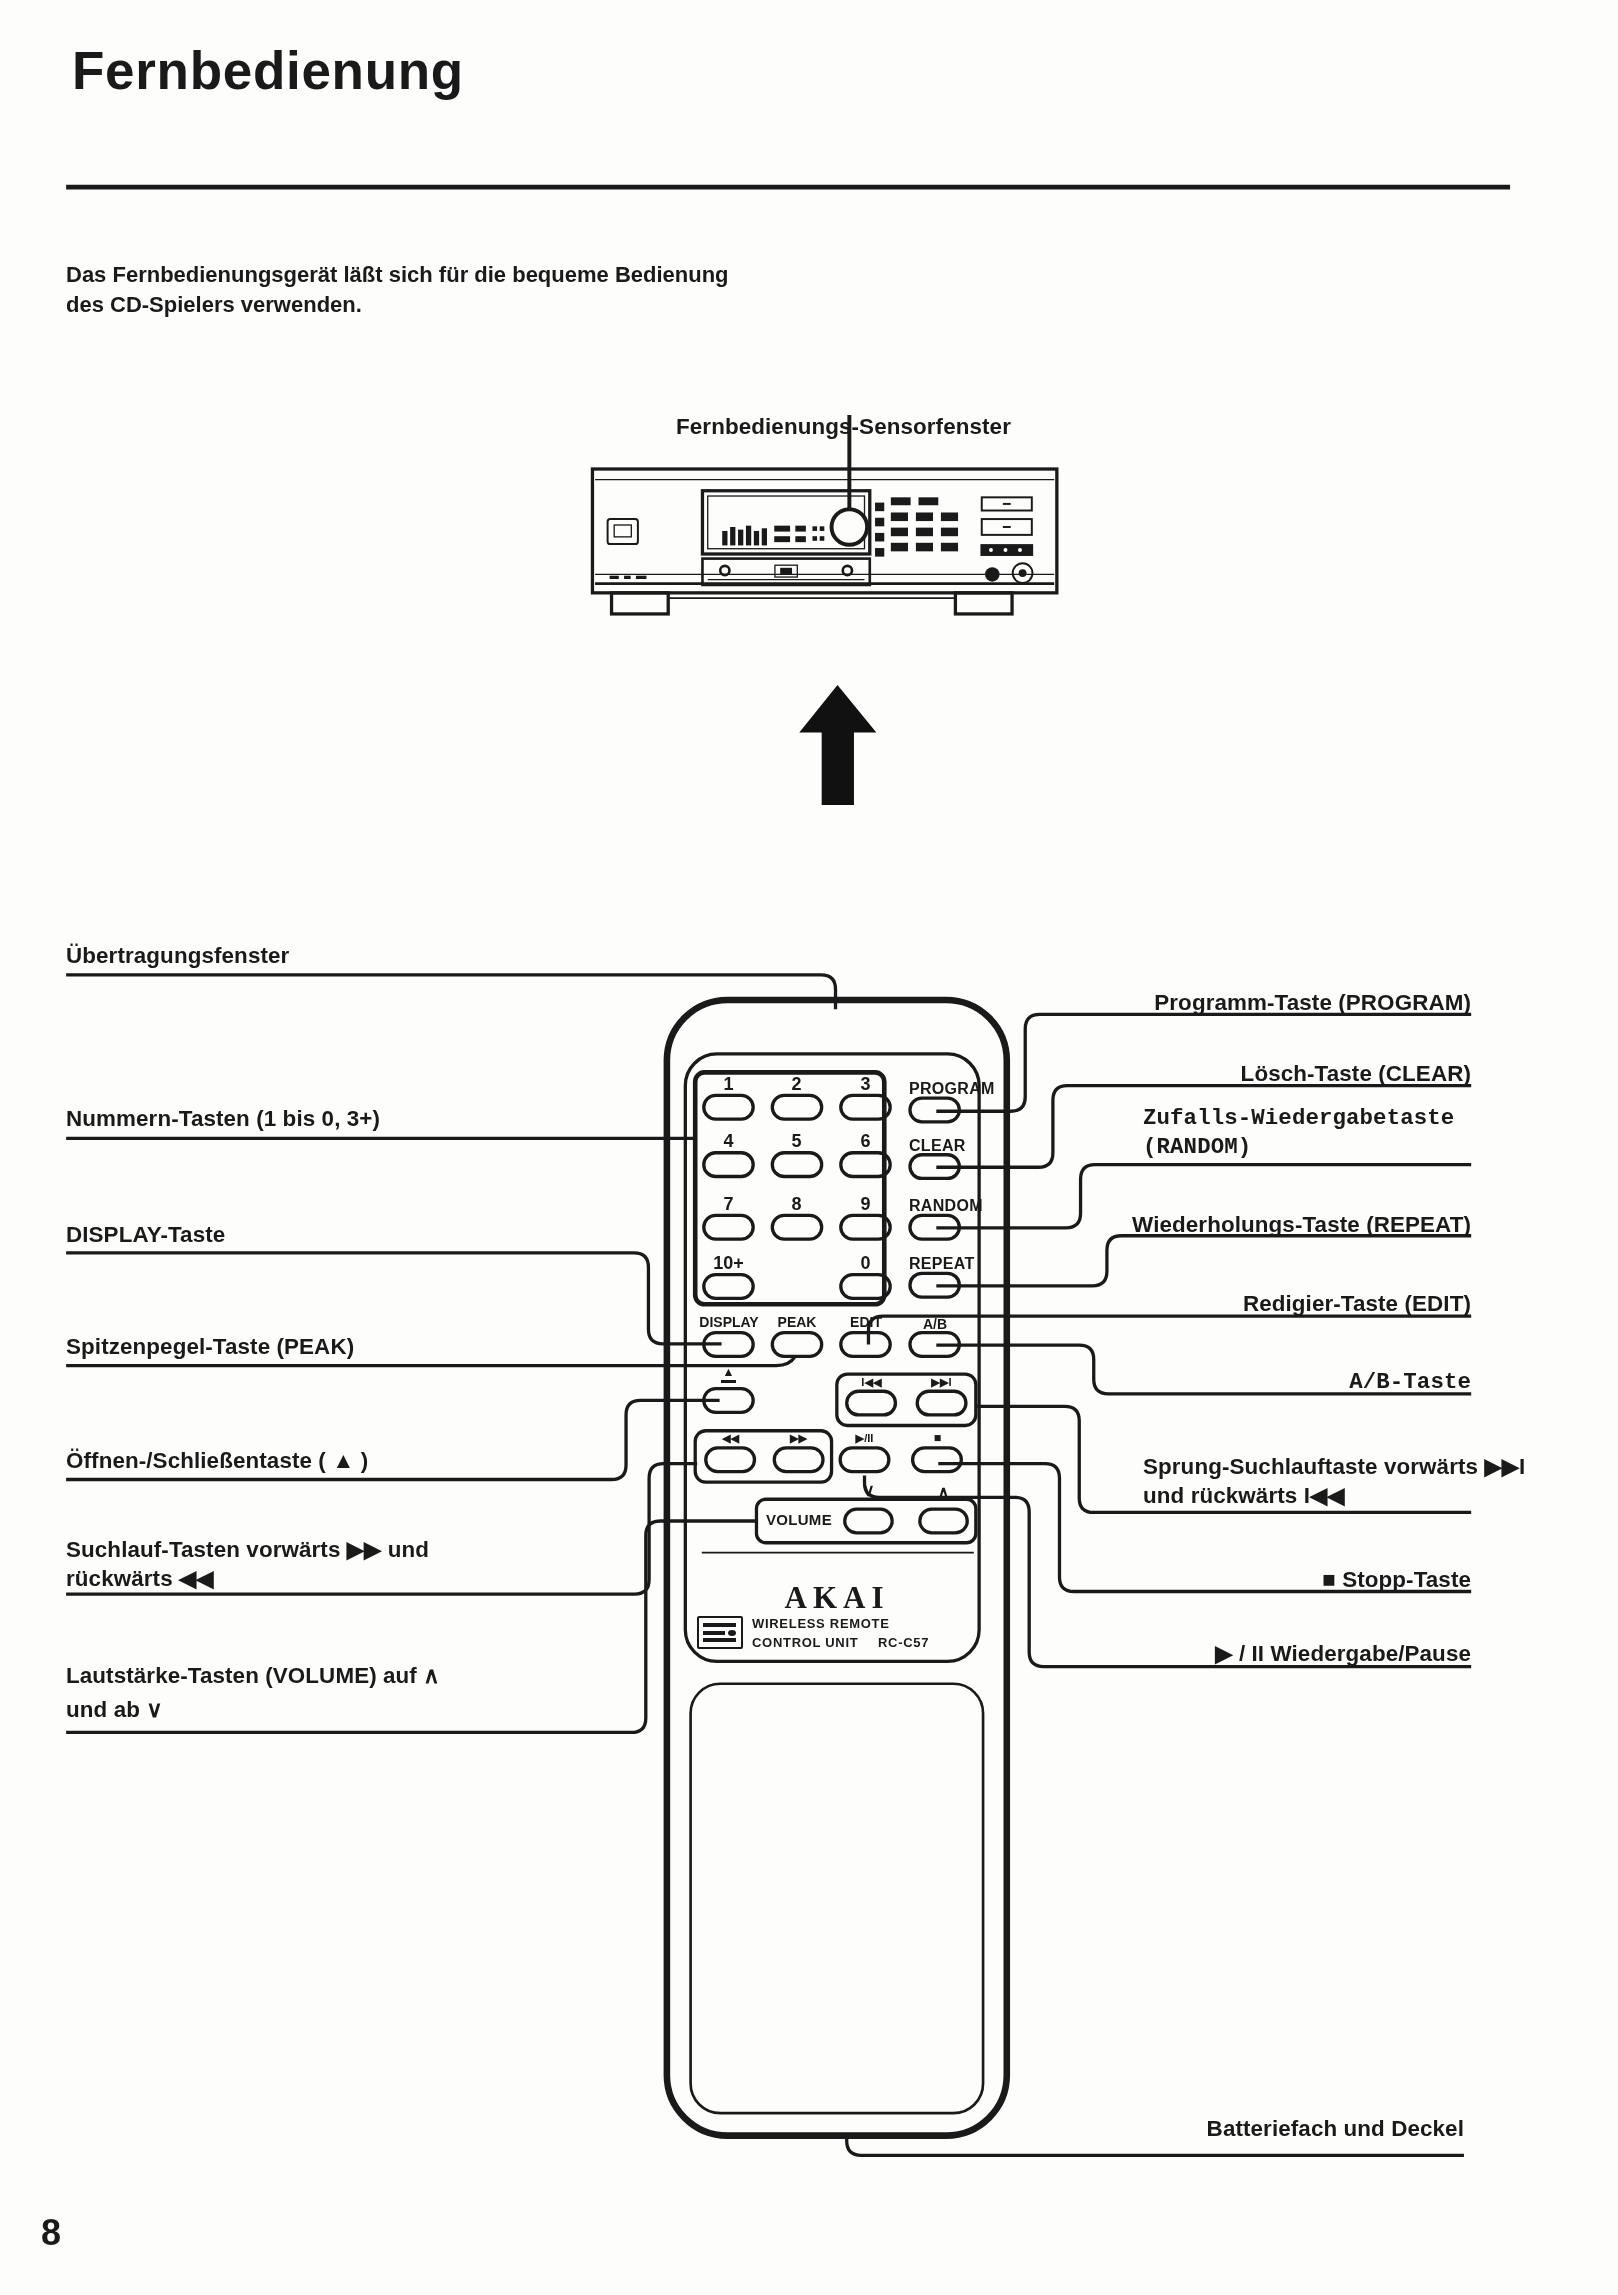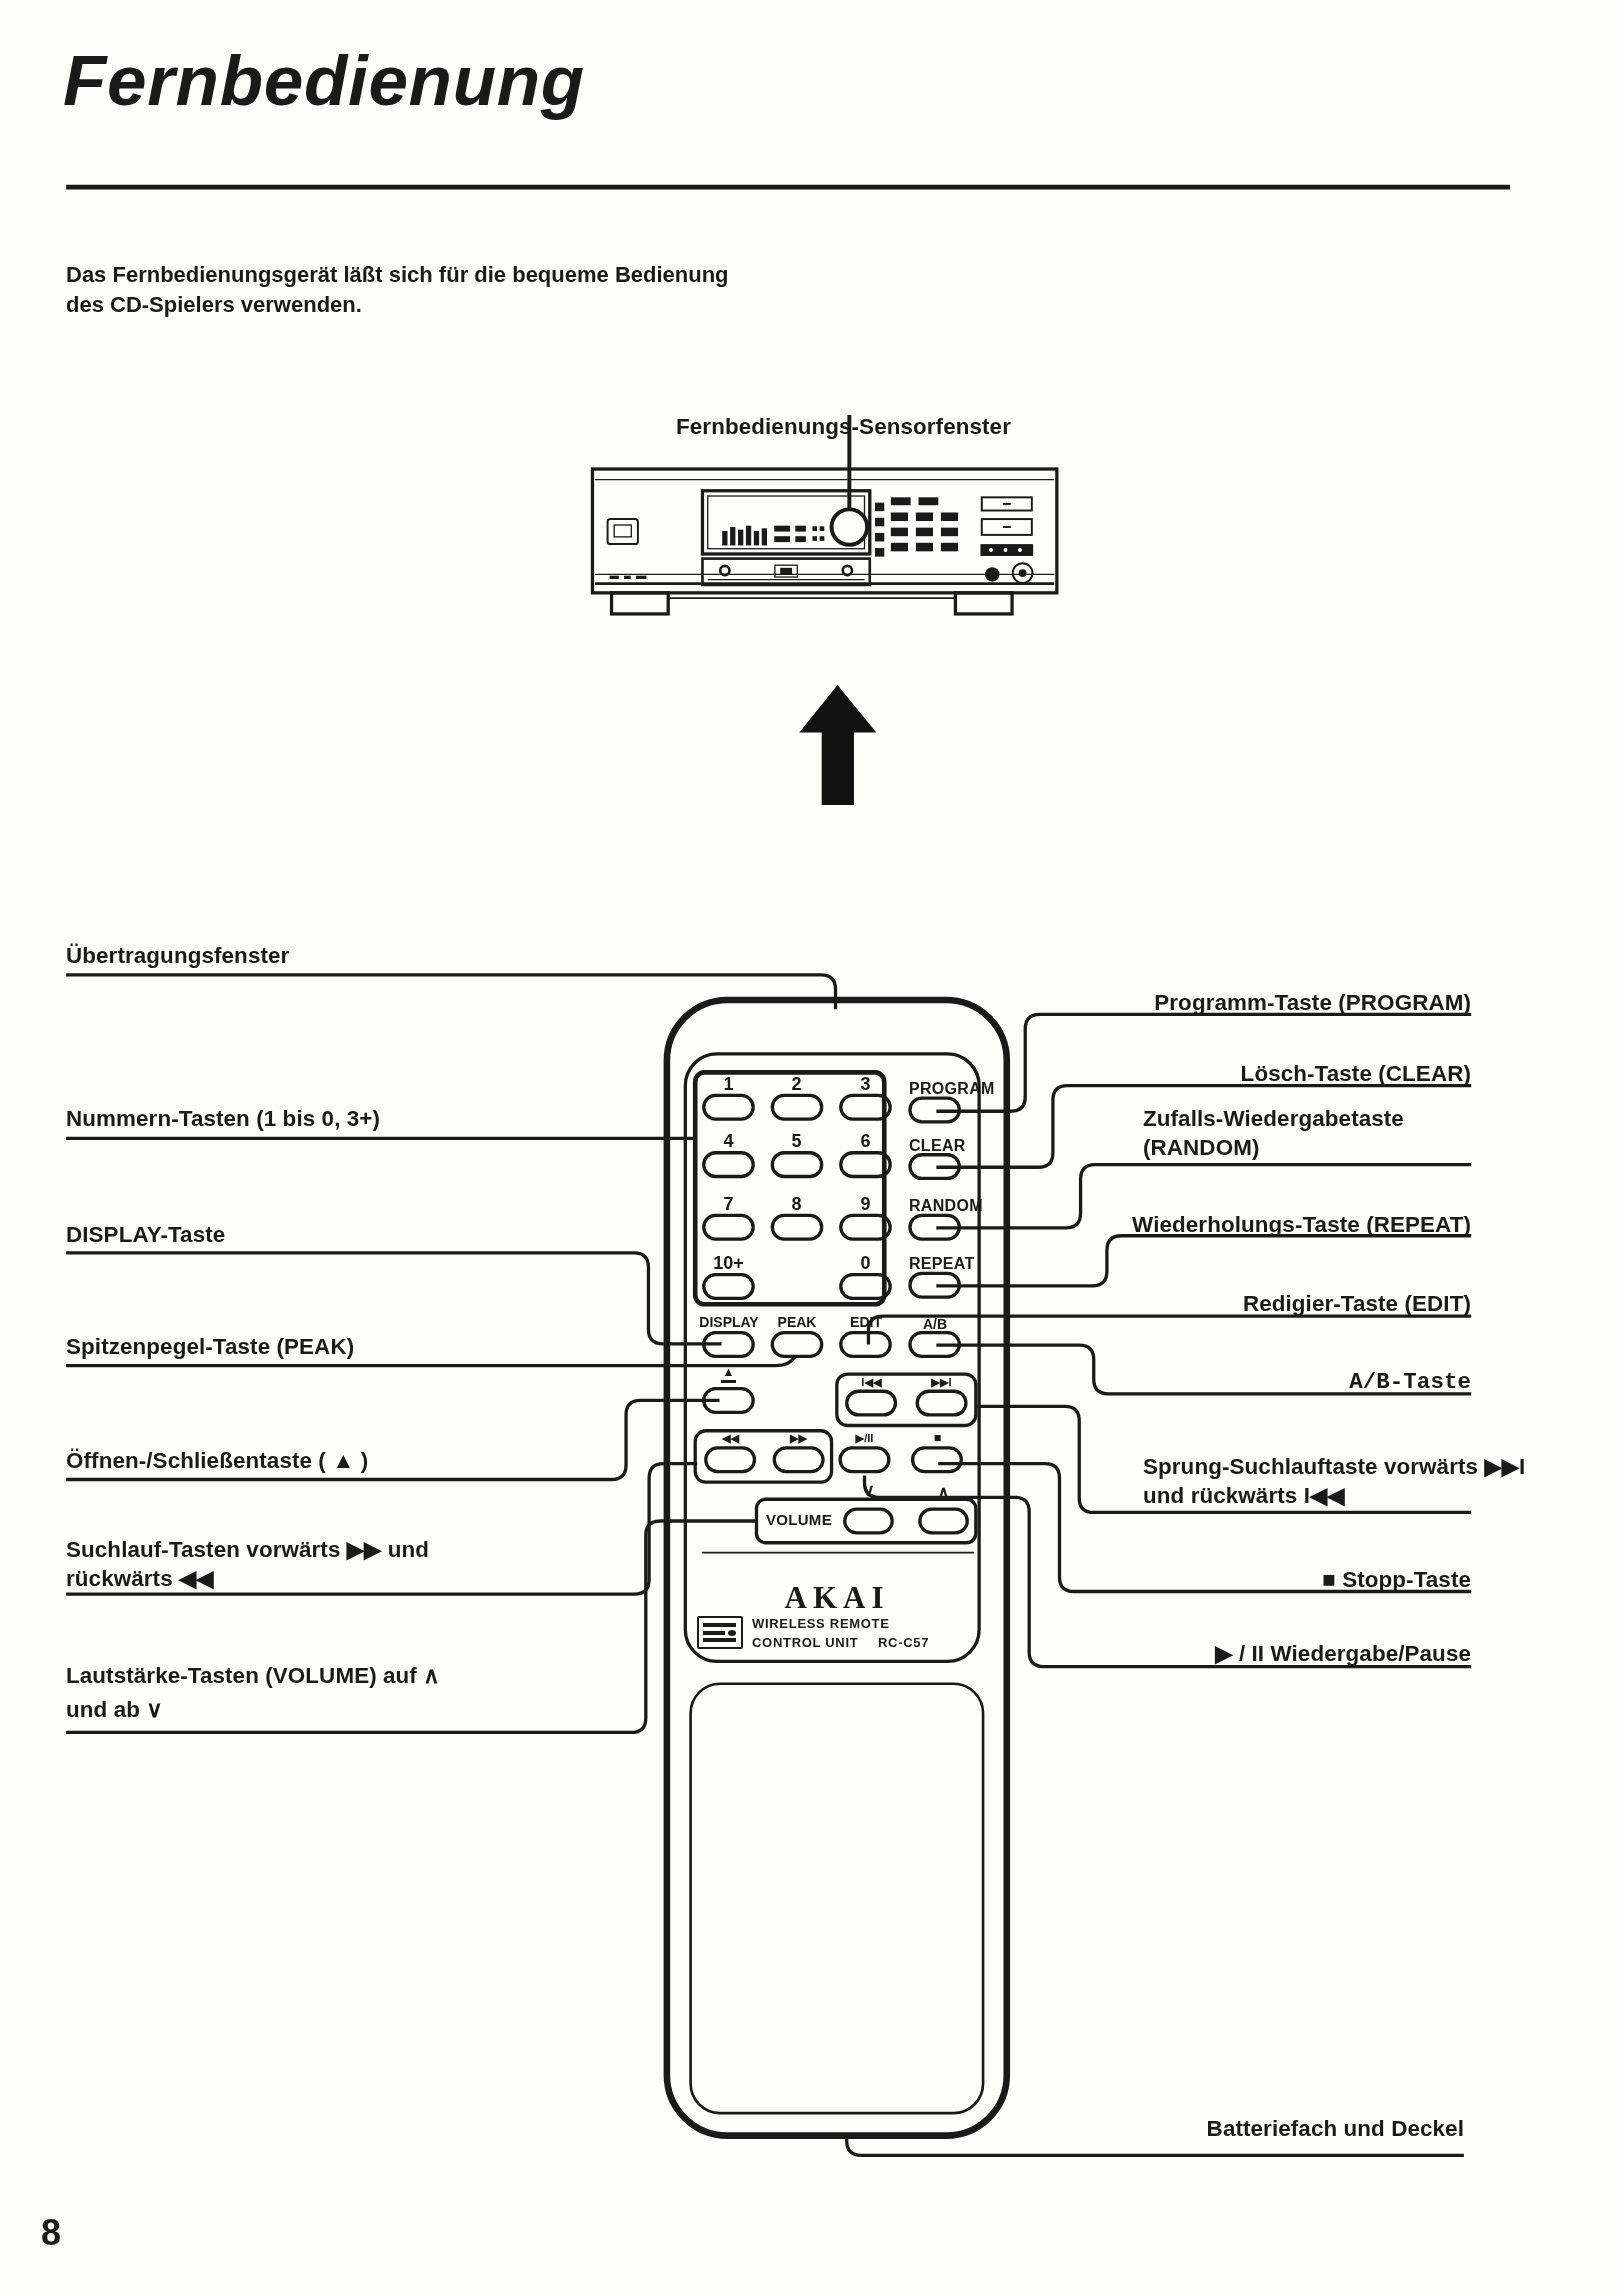--- a/index.html
+++ b/index.html
@@ -2,21 +2,21 @@
 <html style="font-size:10.5px"><head>
 <meta charset="utf-8">
 <style>
   html,body{margin:0;padding:0;background:#e8e8e4;}
   #page{position:relative;width:1619px;height:2295px;background:#fdfdfb;color:#1a1a1a;
         font-family:"Liberation Sans",sans-serif;overflow:hidden;}
   #lineart{position:absolute;left:0;top:0;width:1619px;height:2295px;}
   .abs{position:absolute;}
   .lbl{font-size:22.4px;font-weight:600;letter-spacing:0.1px;white-space:nowrap;line-height:29px;}
   .rlbl{text-align:center;}
-  #title{left:63px;top:40px;font-size:71px;font-weight:700;letter-spacing:0.7px;font-style:italic;}
+  #title{left:72px;top:40px;font-size:53px;font-weight:700;letter-spacing:0.7px;}
   .intro{left:66px;font-size:22px;font-weight:600;}
   .keylab{font-size:18px;font-weight:700;text-align:center;width:49px;}
   .sidelab{font-size:16px;font-weight:700;letter-spacing:0.3px;}
   .funclab{font-size:14px;font-weight:700;text-align:center;width:66px;}
   .sym{font-weight:700;text-align:center;}
   #akai{font-family:"Liberation Serif",serif;font-size:31px;font-weight:700;letter-spacing:6px;
         width:158px;text-align:center;}
   .brandtxt{font-size:13px;font-weight:700;letter-spacing:0.7px;white-space:nowrap;}
   #pagenum{left:41px;top:2212px;font-size:36px;font-weight:700;}
   #cdlogo{left:697px;top:1616px;width:42px;height:29px;border:2px solid #1a1a1a;border-radius:2px;}
@@ -199,21 +199,21 @@
     <div class="lbl">Suchlauf-Tasten vorwärts ▶▶ und</div>
     <div class="lbl">rückwärts ◀◀</div>
   </div>
   <div class="abs" style="left:66px;top:1659px;">
     <div class="lbl" style="line-height:34px;">Lautstärke-Tasten (VOLUME) auf ∧</div>
     <div class="lbl" style="line-height:34px;">und ab ∨</div>
   </div>
 
   <div class="abs lbl rlbl" style="right:148px;top:988px;">Programm-Taste (PROGRAM)</div>
   <div class="abs lbl rlbl" style="right:148px;top:1059px;">Lösch-Taste (CLEAR)</div>
-  <div class="abs" style="left:1143px;top:1104px;">
+  <div class="abs" style="left:1143px;top:1104px;font-family:Liberation Mono, monospace;">
     <div class="lbl">Zufalls-Wiedergabetaste</div>
     <div class="lbl">(RANDOM)</div>
   </div>
   <div class="abs lbl rlbl" style="right:148px;top:1210px;">Wiederholungs-Taste (REPEAT)</div>
   <div class="abs lbl rlbl" style="right:148px;top:1289px;">Redigier-Taste (EDIT)</div>
   <div class="abs lbl rlbl" style="right:148px;top:1368px;font-family:Liberation Mono, monospace;">A/B-Taste</div>
   <div class="abs" style="left:1143px;top:1452px;">
     <div class="lbl">Sprung-Suchlauftaste vorwärts ▶▶I</div>
     <div class="lbl">und rückwärts I◀◀</div>
   </div>

